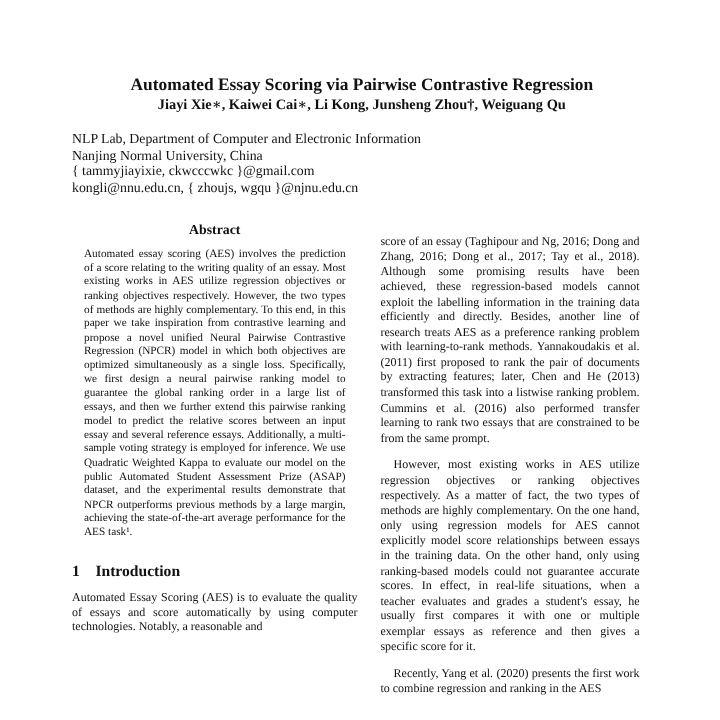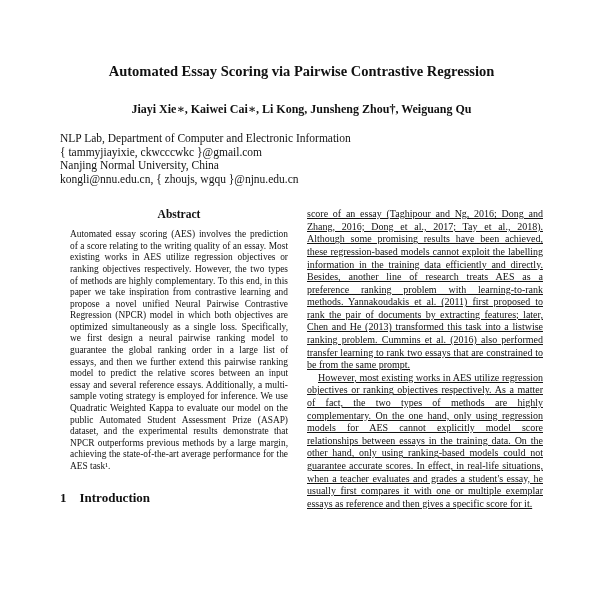--- a/index.html
+++ b/index.html
@@ -22,21 +22,21 @@
     text-align: center;
     font-size: 14.5px;
     font-weight: bold;
     line-height: 1.25;
     margin: 0 10px;
   }
   .authors {
     text-align: center;
     font-size: 12px;
     font-weight: bold;
-    margin-top: 22px;
+    margin-top: 0;
   }
   .affiliation {
     font-size: 11.5px;
     line-height: 13.5px;
     margin-top: 15px;
   }
   .columns {
     display: flex;
     margin-top: 22px;
     justify-content: space-between;
@@ -72,54 +72,55 @@
     display: inline-block;
     margin-right: 13px;
   }
   .body-par {
     font-size: 10px;
     line-height: 12.2px;
     text-align: justify;
     margin: 9px 0 0 0;
   }
   .col-right .body-par {
-    margin: 0;
+    margin: 10px;
     line-height: 12.6px;
-    text-decoration: underline;
   }
   .col-right .body-par.indent {
     text-indent: 11px;
   }
 </style>
 </head>
 <body>
 
 <div class="page">
 
   <div class="title">Automated Essay Scoring via Pairwise Contrastive Regression</div>
 
   <div class="authors">Jiayi Xie∗, Kaiwei Cai∗, Li Kong, Junsheng Zhou†, Weiguang Qu</div>
 
   <div class="affiliation">
     <div>NLP Lab, Department of Computer and Electronic Information</div>
+    <div>Nanjing Normal University, China</div>
     <div>{ tammyjiayixie, ckwcccwkc }@gmail.com</div>
-    <div>Nanjing Normal University, China</div>
     <div>kongli@nnu.edu.cn, { zhoujs, wgqu }@njnu.edu.cn</div>
   </div>
 
   <div class="columns">
 
     <div class="col-left">
       <div class="abstract-heading">Abstract</div>
       <div class="abstract-body">Automated essay scoring (AES) involves the prediction of a score relating to the writing quality of an essay. Most existing works in AES utilize regression objectives or ranking objectives respectively. However, the two types of methods are highly complementary. To this end, in this paper we take inspiration from contrastive learning and propose a novel unified Neural Pairwise Contrastive Regression (NPCR) model in which both objectives are optimized simultaneously as a single loss. Specifically, we first design a neural pairwise ranking model to guarantee the global ranking order in a large list of essays, and then we further extend this pairwise ranking model to predict the relative scores between an input essay and several reference essays. Additionally, a multi-sample voting strategy is employed for inference. We use Quadratic Weighted Kappa to evaluate our model on the public Automated Student Assessment Prize (ASAP) dataset, and the experimental results demonstrate that NPCR outperforms previous methods by a large margin, achieving the state-of-the-art average performance for the AES task¹.</div>
       <div class="section-heading">
         <span class="sec-num">1</span><span>Introduction</span>
       </div>
+      <div class="body-par">Automated Essay Scoring (AES) is to evaluate the quality of essays and score automatically by using computer technologies. Notably, a reasonable and</div>
     </div>
 
     <div class="col-right">
       <div class="body-par">score of an essay (Taghipour and Ng, 2016; Dong and Zhang, 2016; Dong et al., 2017; Tay et al., 2018). Although some promising results have been achieved, these regression-based models cannot exploit the labelling information in the training data efficiently and directly. Besides, another line of research treats AES as a preference ranking problem with learning-to-rank methods. Yannakoudakis et al. (2011) first proposed to rank the pair of documents by extracting features; later, Chen and He (2013) transformed this task into a listwise ranking problem. Cummins et al. (2016) also performed transfer learning to rank two essays that are constrained to be from the same prompt.</div>
       <div class="body-par indent">However, most existing works in AES utilize regression objectives or ranking objectives respectively. As a matter of fact, the two types of methods are highly complementary. On the one hand, only using regression models for AES cannot explicitly model score relationships between essays in the training data. On the other hand, only using ranking-based models could not guarantee accurate scores. In effect, in real-life situations, when a teacher evaluates and grades a student's essay, he usually first compares it with one or multiple exemplar essays as reference and then gives a specific score for it.</div>
+      <div class="body-par indent">Recently, Yang et al. (2020) presents the first work to combine regression and ranking in the AES</div>
     </div>
 
   </div>
 
 </div>
 
 </body></html>

